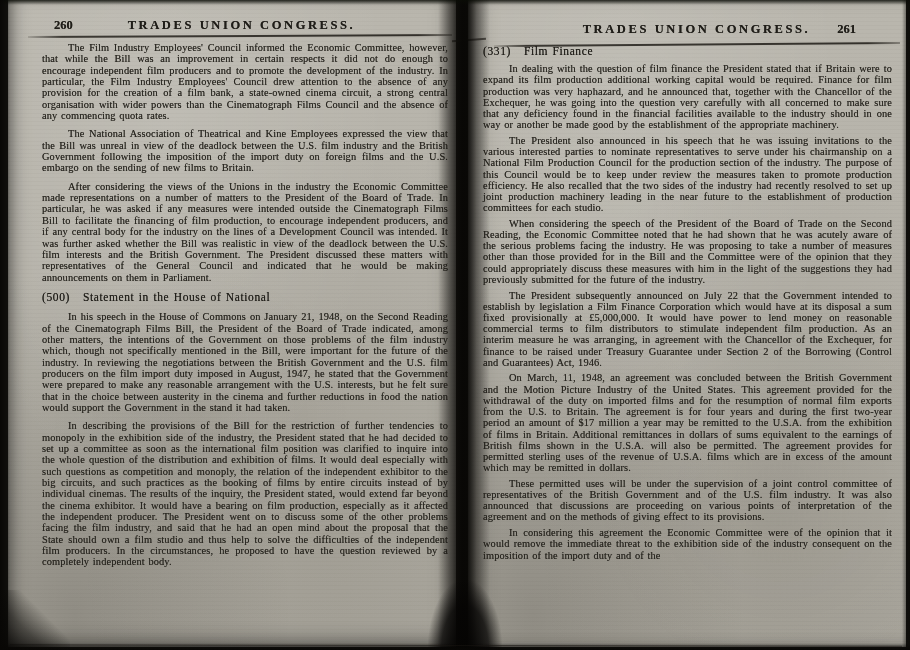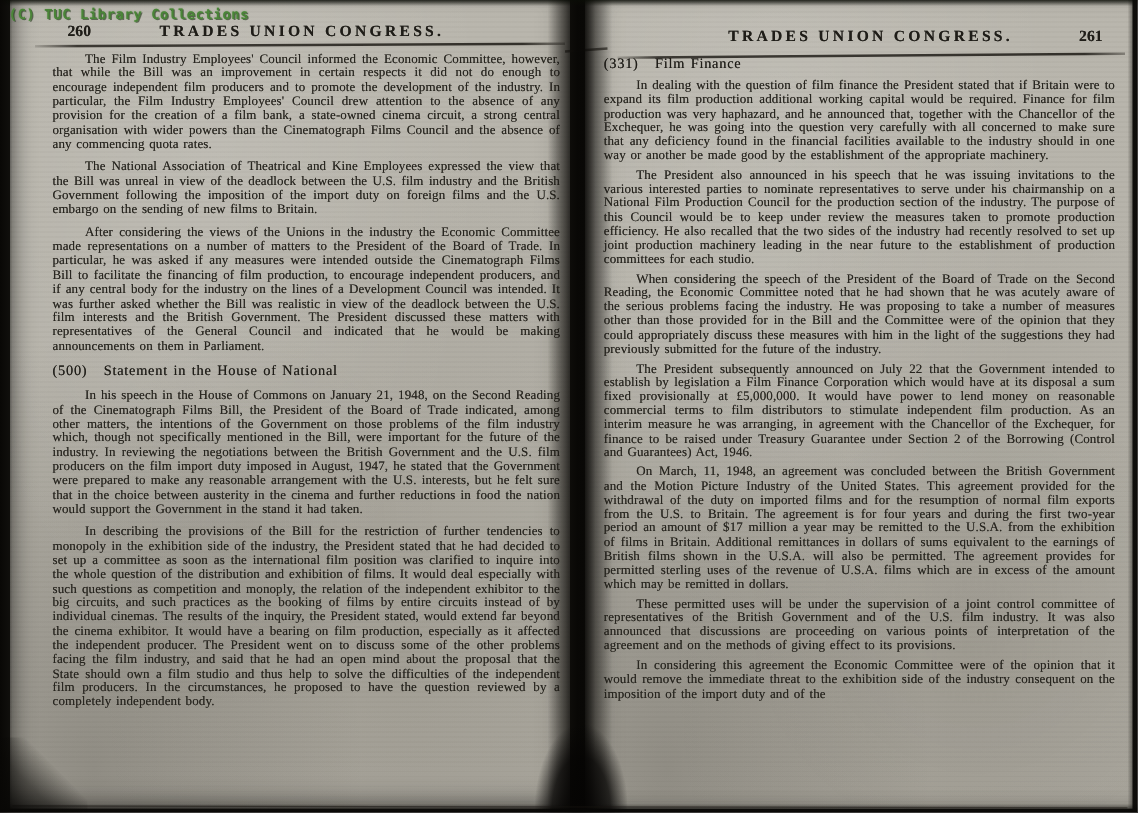--- a/index.html
+++ b/index.html
@@ -26,21 +26,21 @@
   
   .pg-header{position:absolute;top:18px;left:0;right:0;height:16px;}
   .running-title{
     position:absolute;left:0;right:0;text-align:center;
     font-weight:bold;font-size:12.5px;letter-spacing:2.6px;color:#1f1d18;
     text-shadow:0 0 0.5px rgba(20,18,14,0.7);
     margin-left:19px;
   }
   .pg-num{position:absolute;font-weight:bold;font-size:12.5px;color:#1f1d18;text-shadow:0 0 0.5px rgba(20,18,14,0.7);}
   .pg-num-left{left:46px;}
-  .pg-num-right{right:24px;}
+  .pg-num-right{right:50px;}
   .page-right .pg-header{top:22px;}
   .rule{position:absolute;height:1.6px;background:linear-gradient(90deg,rgba(28,25,20,0.15),rgba(28,25,20,0.8) 8%,rgba(28,25,20,0.85) 92%,rgba(28,25,20,0.35));}
   .rule-left{top:35px;left:20px;right:4px;transform:rotate(-0.25deg);}
   .rule-right{top:42px;left:26px;right:6px;transform:rotate(-0.45deg);transform-origin:right center;}
   .rule-dash{position:absolute;top:39px;left:-16px;width:34px;height:2px;background:rgba(28,25,20,0.65);transform:rotate(-4deg);}
   
   .text-col{
     position:absolute;font-size:10.4px;color:#282620;
     text-align:justify;text-shadow:0 0 0.45px rgba(30,27,22,0.65);
     word-spacing:1px;letter-spacing:0.1px;
@@ -145,14 +145,13 @@
   <div class="gutter"></div>
   <div class="gutter-wedge"></div>
   <div class="edge-top"></div>
   <div class="edge-left"></div>
   <div class="edge-right"></div>
   <div class="edge-bottom"></div>
   <div class="bottom-line"></div>
   <div class="corner-shadow"></div>
   <div class="noise"></div>
 
-  <div class="watermark">(C) TUC Library Collections</div>
 </div>
 
 </body></html>

